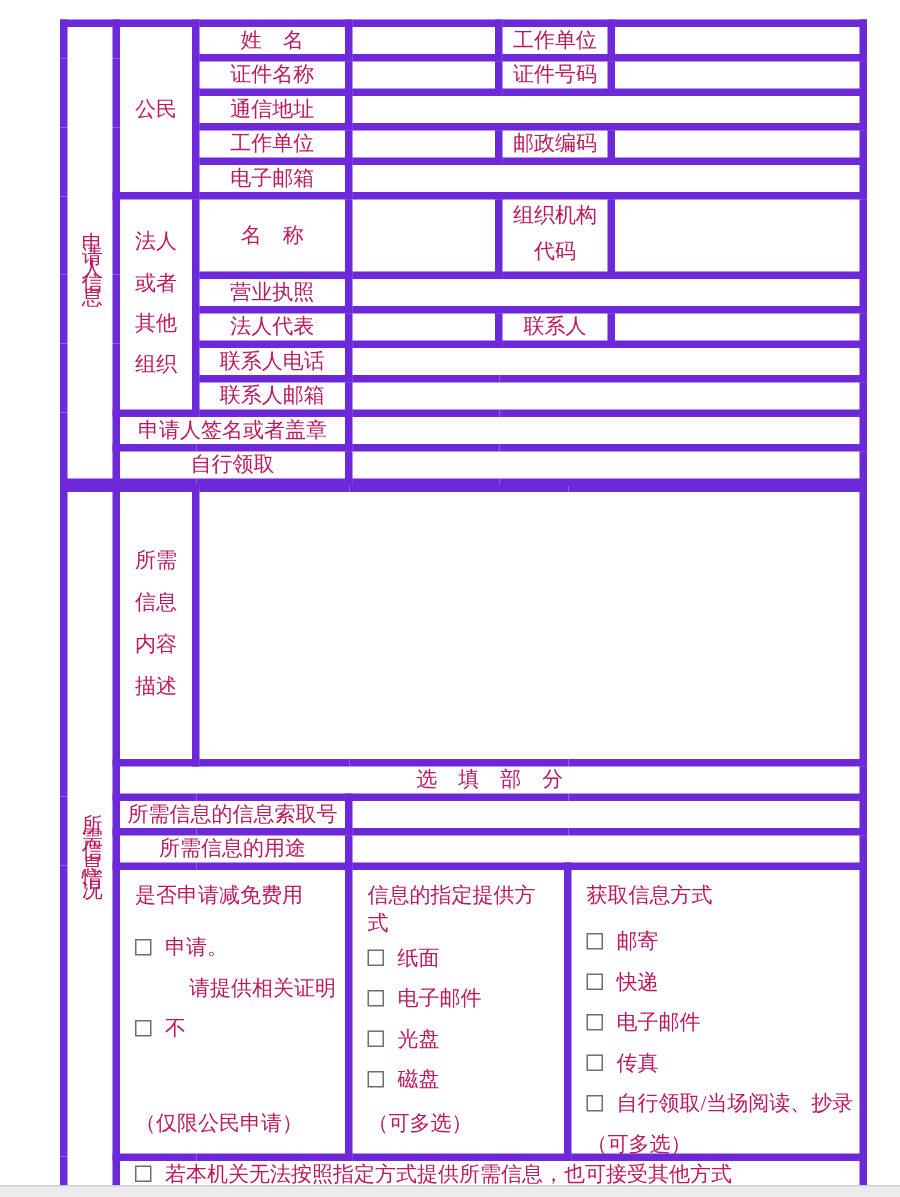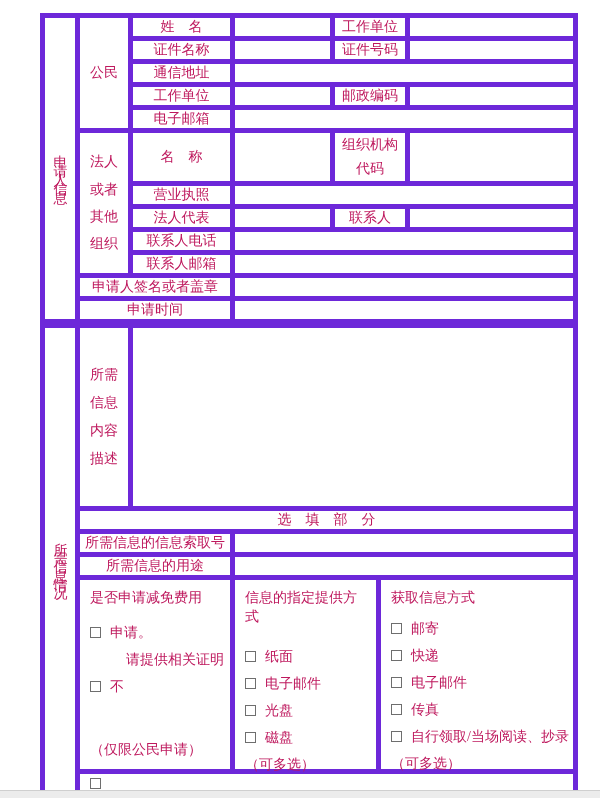--- a/index.html
+++ b/index.html
@@ -82,21 +82,21 @@
   }
   
   .cbcol {
     display: flex;
     flex-direction: column;
     height: 189px;
     padding: 8px 6px 10px 10px;
   }
   .cbtitle { line-height: 19px; flex: 0 0 auto; }
   .fee .cbtitle      { margin-bottom: 16px; }
-  .delivery .cbtitle { margin-bottom: 21px; }
+  .delivery .cbtitle { margin-bottom: 4px; }
   .obtain .cbtitle   { margin-bottom: 12px; }
   .opt { line-height: 19px; margin-bottom: 8px; white-space: nowrap; }
   .cb {
     display: inline-block;
     width: 11px;
     height: 11px;
     border: 1px solid #6e6e6e;
     background: #ffffff;
     margin-right: 9px;
     vertical-align: -1px;
@@ -190,21 +190,21 @@
       </tr>
       <tr class="rowstd">
         <td class="flabel">联系人邮箱</td>
         <td colspan="3"></td>
       </tr>
       <tr class="rowstd">
         <td class="flabel" colspan="2">申请人签名或者盖章</td>
         <td colspan="3"></td>
       </tr>
       <tr class="rowstd">
-        <td class="flabel" colspan="2">申请时间</td>
+        <td class="flabel" colspan="2">自行领取</td>
         <td colspan="3"></td>
       </tr>
     </tbody>
       </table>
 
     <table class="bottom-table">
       <colgroup>
         <col style="width:35px">
           <col style="width:53px">
           <col style="width:102px">
@@ -282,21 +282,21 @@
             <div class="opt">
               <span class="cb"></span><span>自行领取/当场阅读、抄录</span>
             </div>
             <div class="cbfoot">（可多选）</div>
           </div>
         </td>
       </tr>
       <tr class="rownote">
         <td class="note-cell" colspan="4">
           <div class="opt">
-            <span class="cb"></span>
+            <span class="cb"></span><span>若本机关无法按照指定方式提供所需信息，也可接受其他方式</span>
           </div>
         </td>
       </tr>
     </tbody>
       </table>
 
   </div>
   <div class="page-edge"></div>
 </div>
 

